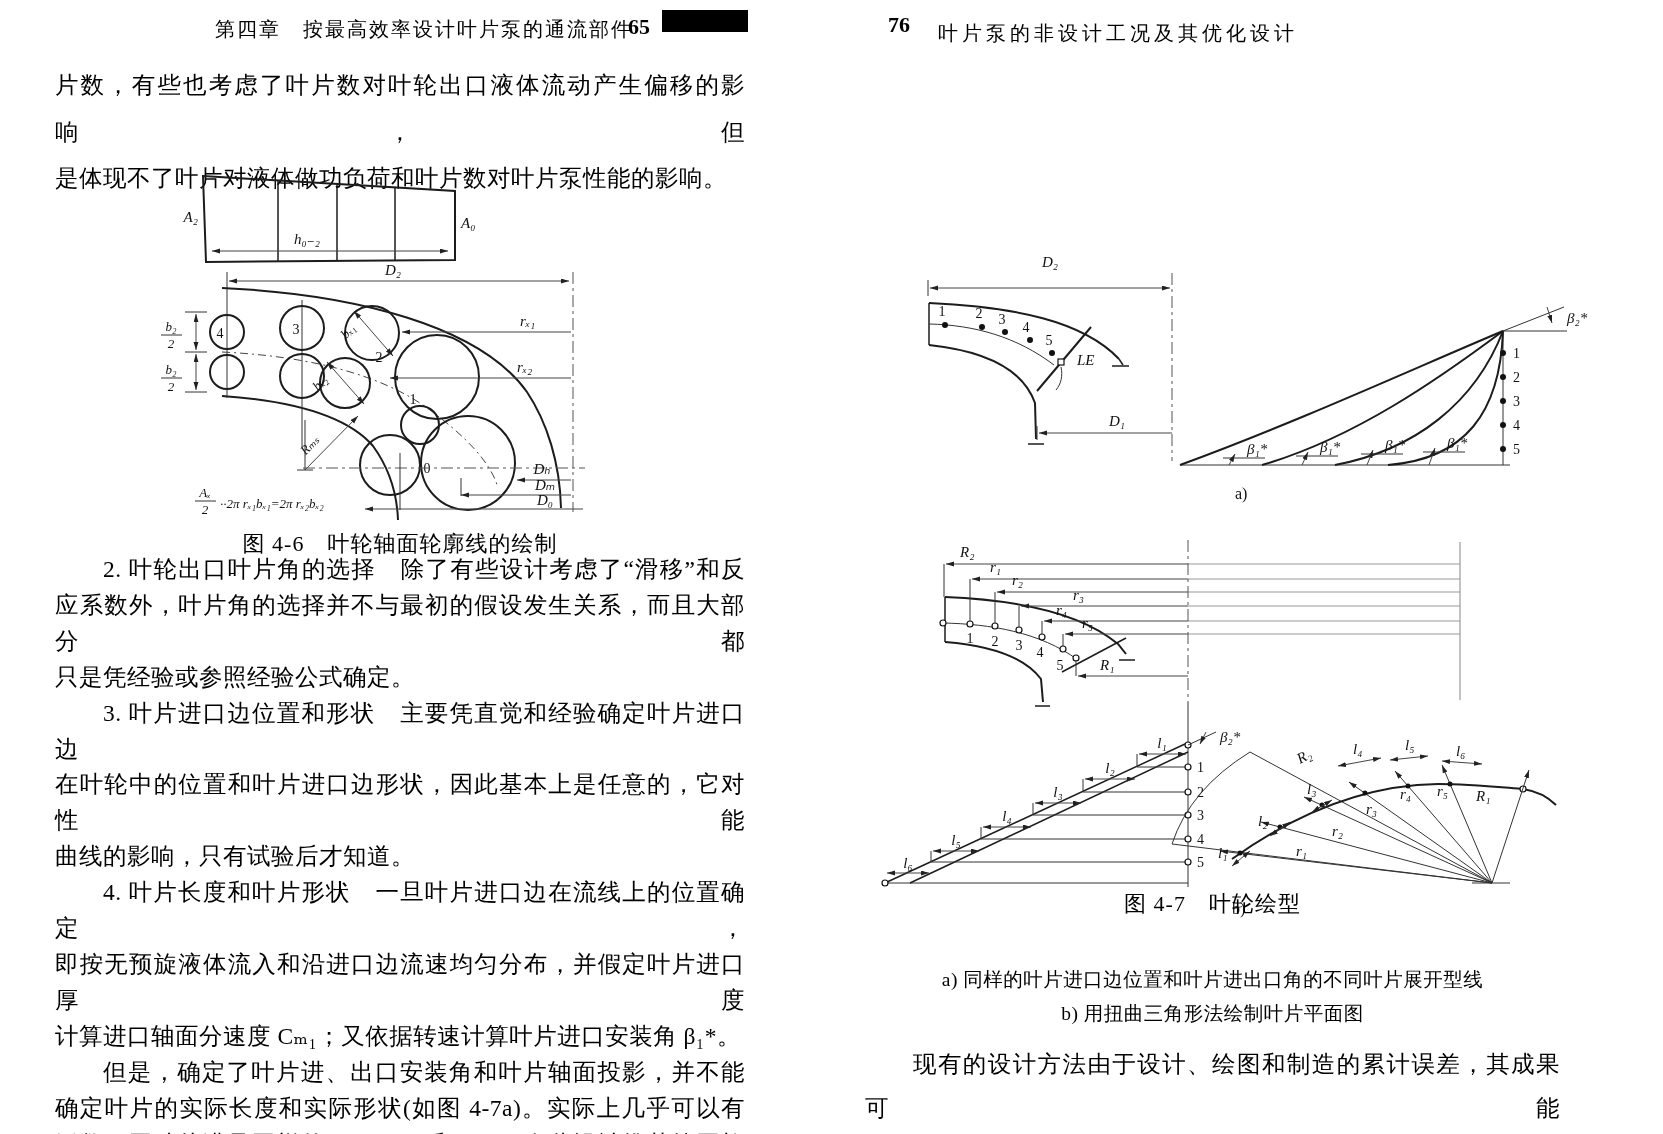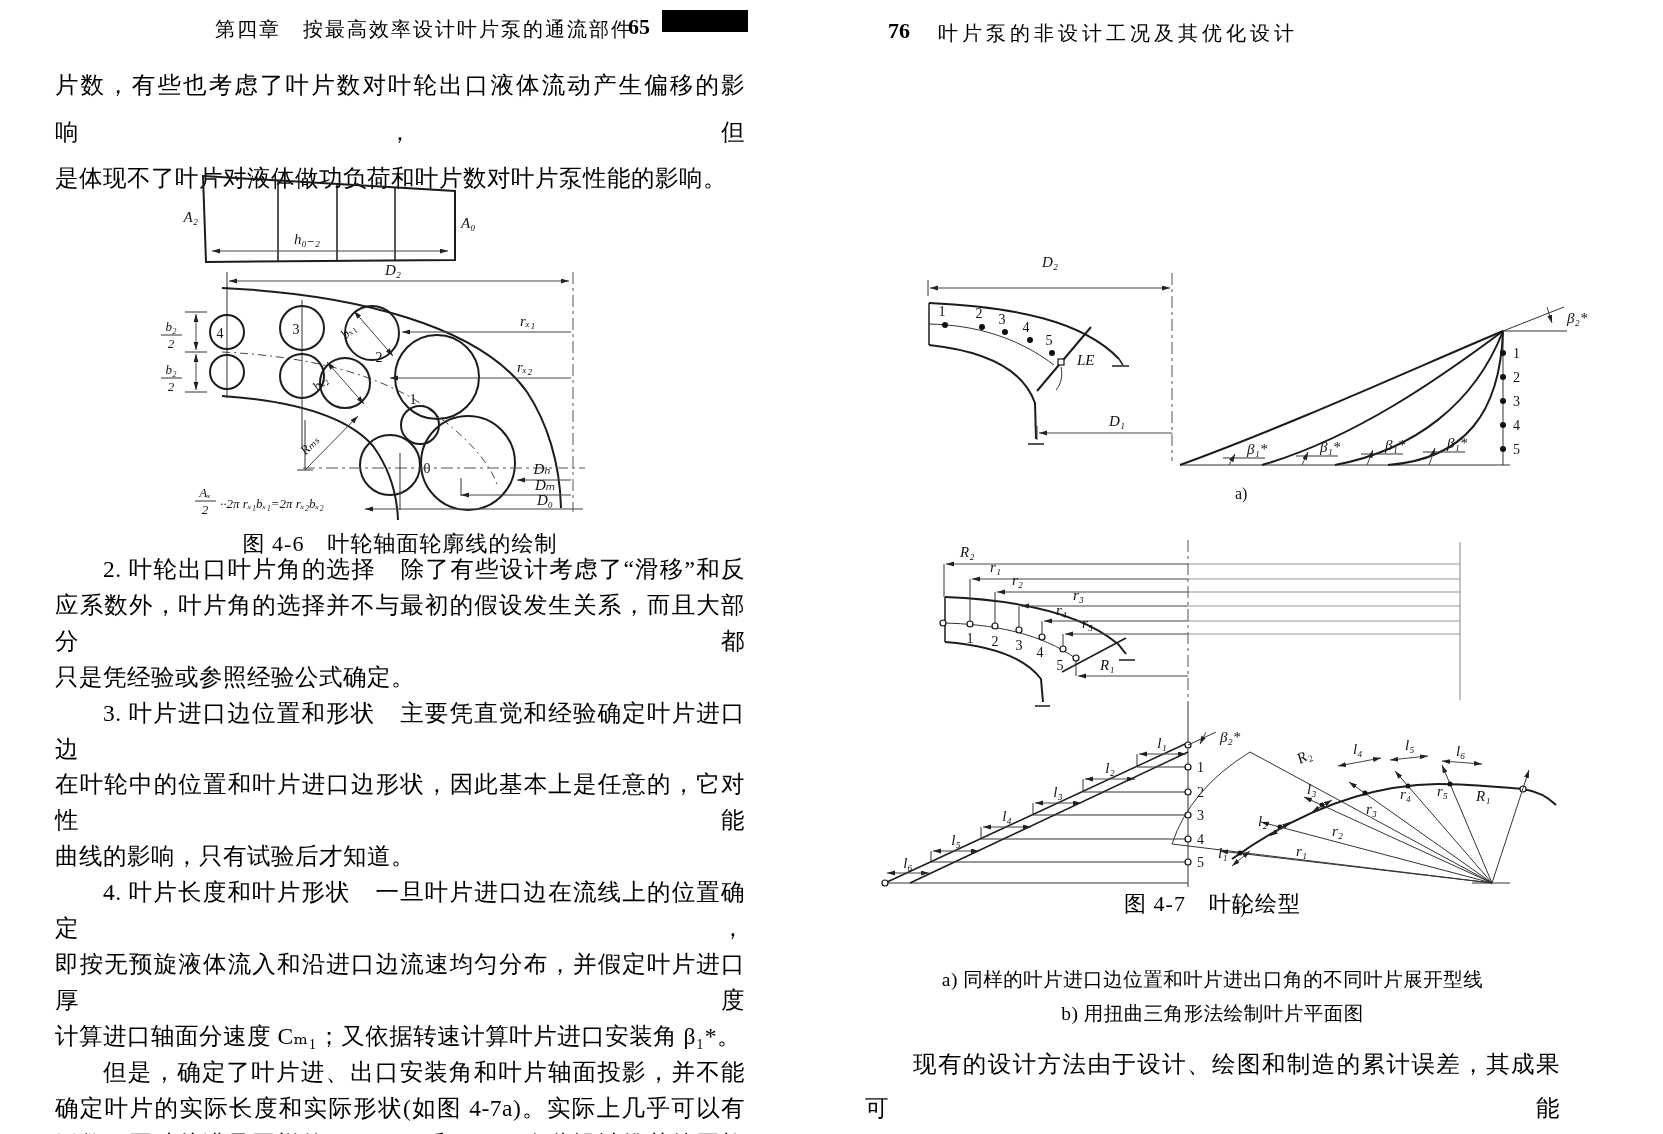--- a/index.html
+++ b/index.html
@@ -150,21 +150,21 @@
     <div class="line end">曲线的影响，只有试验后才知道。</div>
     <div class="line ind">4. 叶片长度和叶片形状　一旦叶片进口边在流线上的位置确定，</div>
     <div class="line">即按无预旋液体流入和沿进口边流速均匀分布，并假定叶片进口厚度</div>
     <div class="line end">计算进口轴面分速度 Cₘ₁；又依据转速计算叶片进口安装角 β₁*。</div>
     <div class="line ind">但是，确定了叶片进、出口安装角和叶片轴面投影，并不能</div>
     <div class="line">确定叶片的实际长度和实际形状(如图 4-7a)。实际上几乎可以有</div>
     <div class="line">无数不同叶片满足同样的 β₁*、β₂* 和 h₁,₂。有些设计推荐按圆柱</div>
 
   </div>
 
-  <div class="abs rh-num" style="left:888px;top:18px;">76</div>
+  <div class="abs rh-num" style="left:888px;top:12px;">76</div>
   <div class="abs rh" style="left:938px;top:20px;letter-spacing:4px;">叶片泵的非设计工况及其优化设计</div>
 
 
   <svg class="abs" style="left:865px;top:243px;" width="720" height="262" viewBox="0 0 720 262">
     <defs>
       <marker id="e2" orient="auto" markerWidth="9" markerHeight="6" refX="8" refY="2.5">
         <path d="M0,0 L8,2.5 L0,5 Z" fill="#222"></path>
       </marker>
       <marker id="s2" orient="auto-start-reverse" markerWidth="9" markerHeight="6" refX="8" refY="2.5">
         <path d="M0,0 L8,2.5 L0,5 Z" fill="#222"></path>

